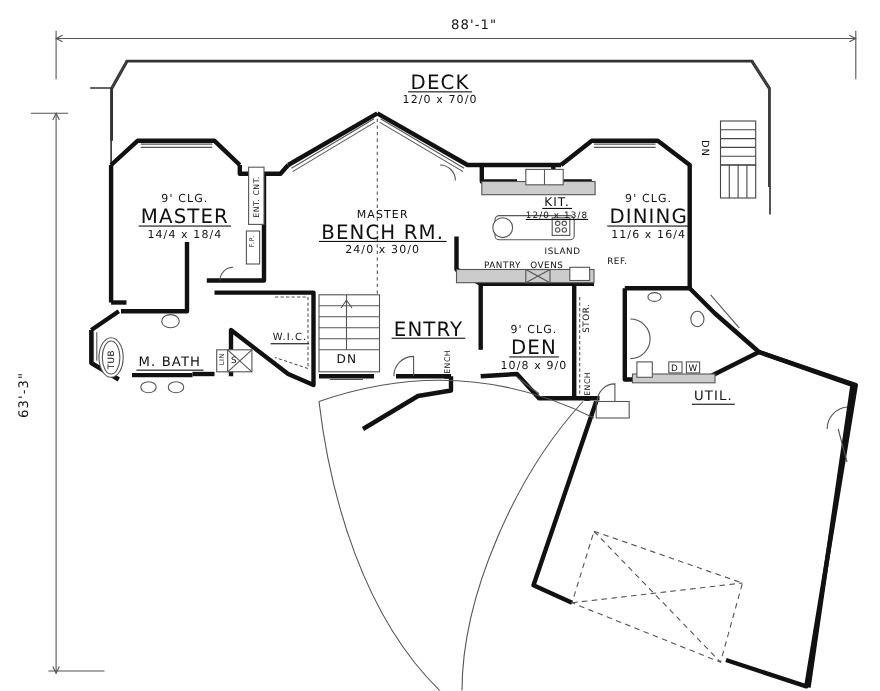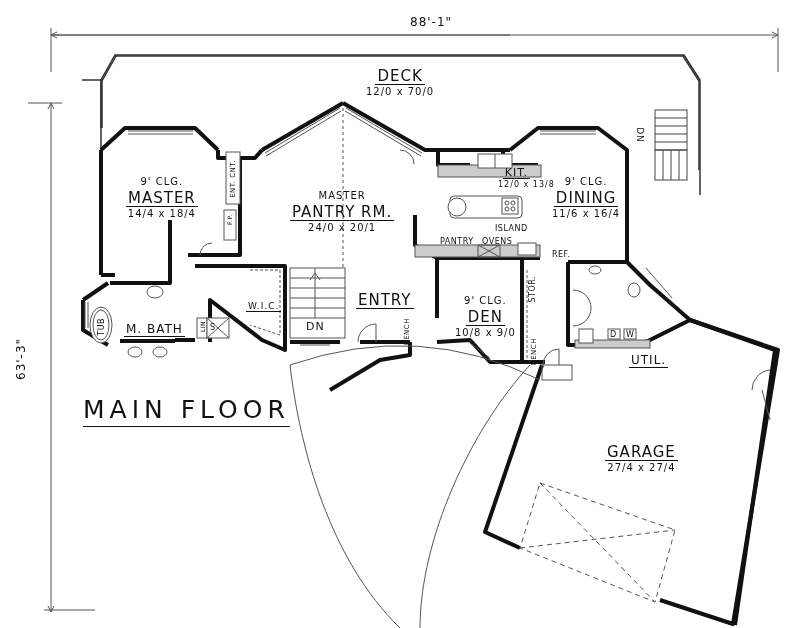--- a/index.html
+++ b/index.html
@@ -1,19 +1,19 @@
 <!DOCTYPE html>
 <html><head>
 <meta charset="utf-8">
 <style>
   html,body{margin:0;padding:0;background:#fff;}
   #stage{position:relative;width:800px;height:628px;overflow:hidden;background:#fff;font-family:"DejaVu Sans",sans-serif;color:#111;}
   svg{position:absolute;left:0;top:0;}
   .lbl{position:absolute;text-align:center;white-space:nowrap;color:#111;letter-spacing:1px;}
-  .room{font-size:15px;border-bottom:1px solid #111;padding:0 2px;line-height:15px;display:inline-block;}
+  .room{font-size:18px;border-bottom:1px solid #111;padding:0 2px;line-height:15px;display:inline-block;}
   .dim{font-size:10px;display:block;line-height:13px;letter-spacing:1px;}
   .clg{font-size:10px;display:block;line-height:12px;margin-top:12px;}
   .small{font-size:8px;letter-spacing:0.5px;}
   .vert{writing-mode:vertical-rl;transform:rotate(180deg);font-size:7px;letter-spacing:0.5px;}
   .title{position:absolute;left:83px;top:396px;font-size:25px;letter-spacing:5px;border-bottom:1px solid #111;line-height:28px;padding:0 0 2px 0;}
 </style>
 </head>
 <body>
 
 <div id="stage">
@@ -187,32 +187,32 @@
 </div>
 
 <div class="lbl" style="left:126px;top:164px;">
   <span class="clg">9' CLG.</span>
   <span class="room">MASTER</span>
   <span class="dim">14/4 x 18/4</span>
 </div>
 
 <div class="lbl" style="left:290px;top:178px;">
   <span class="clg">MASTER</span>
-  <span class="room">PANTRY RM.</span>
-  <span class="dim">24/0 x 20/1</span>
-</div>
-
-<div class="lbl" style="left:478px;top:161px;">
+  <span class="room">BENCH RM.</span>
+  <span class="dim">24/0 x 30/0</span>
+</div>
+
+<div class="lbl" style="left:478px;top:172px;text-decoration:underline;">
   <span class="room" style="font-size:11px;line-height:11px;">KIT.</span>
-  <span class="dim" style="font-size:8px;line-height:10px;margin-left:20px;">12/0 x 13/8</span>
+  <span class="dim" style="font-size:8px;line-height:10px;">12/0 x 13/8</span>
 </div>
 <div class="lbl small" style="left:495px;top:224px;">ISLAND</div>
 <div class="lbl small" style="left:440px;top:237px;">PANTRY</div>
 <div class="lbl small" style="left:482px;top:237px;">OVENS</div>
-<div class="lbl small" style="left:520px;top:250px;padding-left:32px;">REF.</div>
+<div class="lbl small" style="left:520px;top:233px;padding-left:32px;">REF.</div>
 
 <div class="lbl" style="left:552px;top:164px;">
   <span class="clg">9' CLG.</span>
   <span class="room">DINING</span>
   <span class="dim">11/6 x 16/4</span>
 </div>
 
 <div class="lbl" style="left:632px;top:130px;font-size:9px;transform:rotate(90deg);">DN</div>
 
 <div class="lbl" style="left:356px;top:290px;">
@@ -242,20 +242,15 @@
 
 <div class="lbl vert" style="left:229px;top:160px;">ENT. CNT.</div>
 <div class="lbl vert" style="left:226px;top:214px;font-size:6px;">F.P.</div>
 
 <div class="lbl" style="left:629px;top:317px;margin-top:32px;">
   <span class="room" style="font-size:12px;line-height:13px;">UTIL.</span>
 </div>
 <div class="lbl small" style="left:610px;top:330px;">D</div>
 <div class="lbl small" style="left:626px;top:330px;">W</div>
 
-<div class="lbl" style="left:605px;top:442px;">
-  <span class="room">GARAGE</span>
-  <span class="dim">27/4 x 27/4</span>
-</div>
-
-<div class="title">MAIN FLOOR</div>
+
 
 </div>
 
 </body></html>

